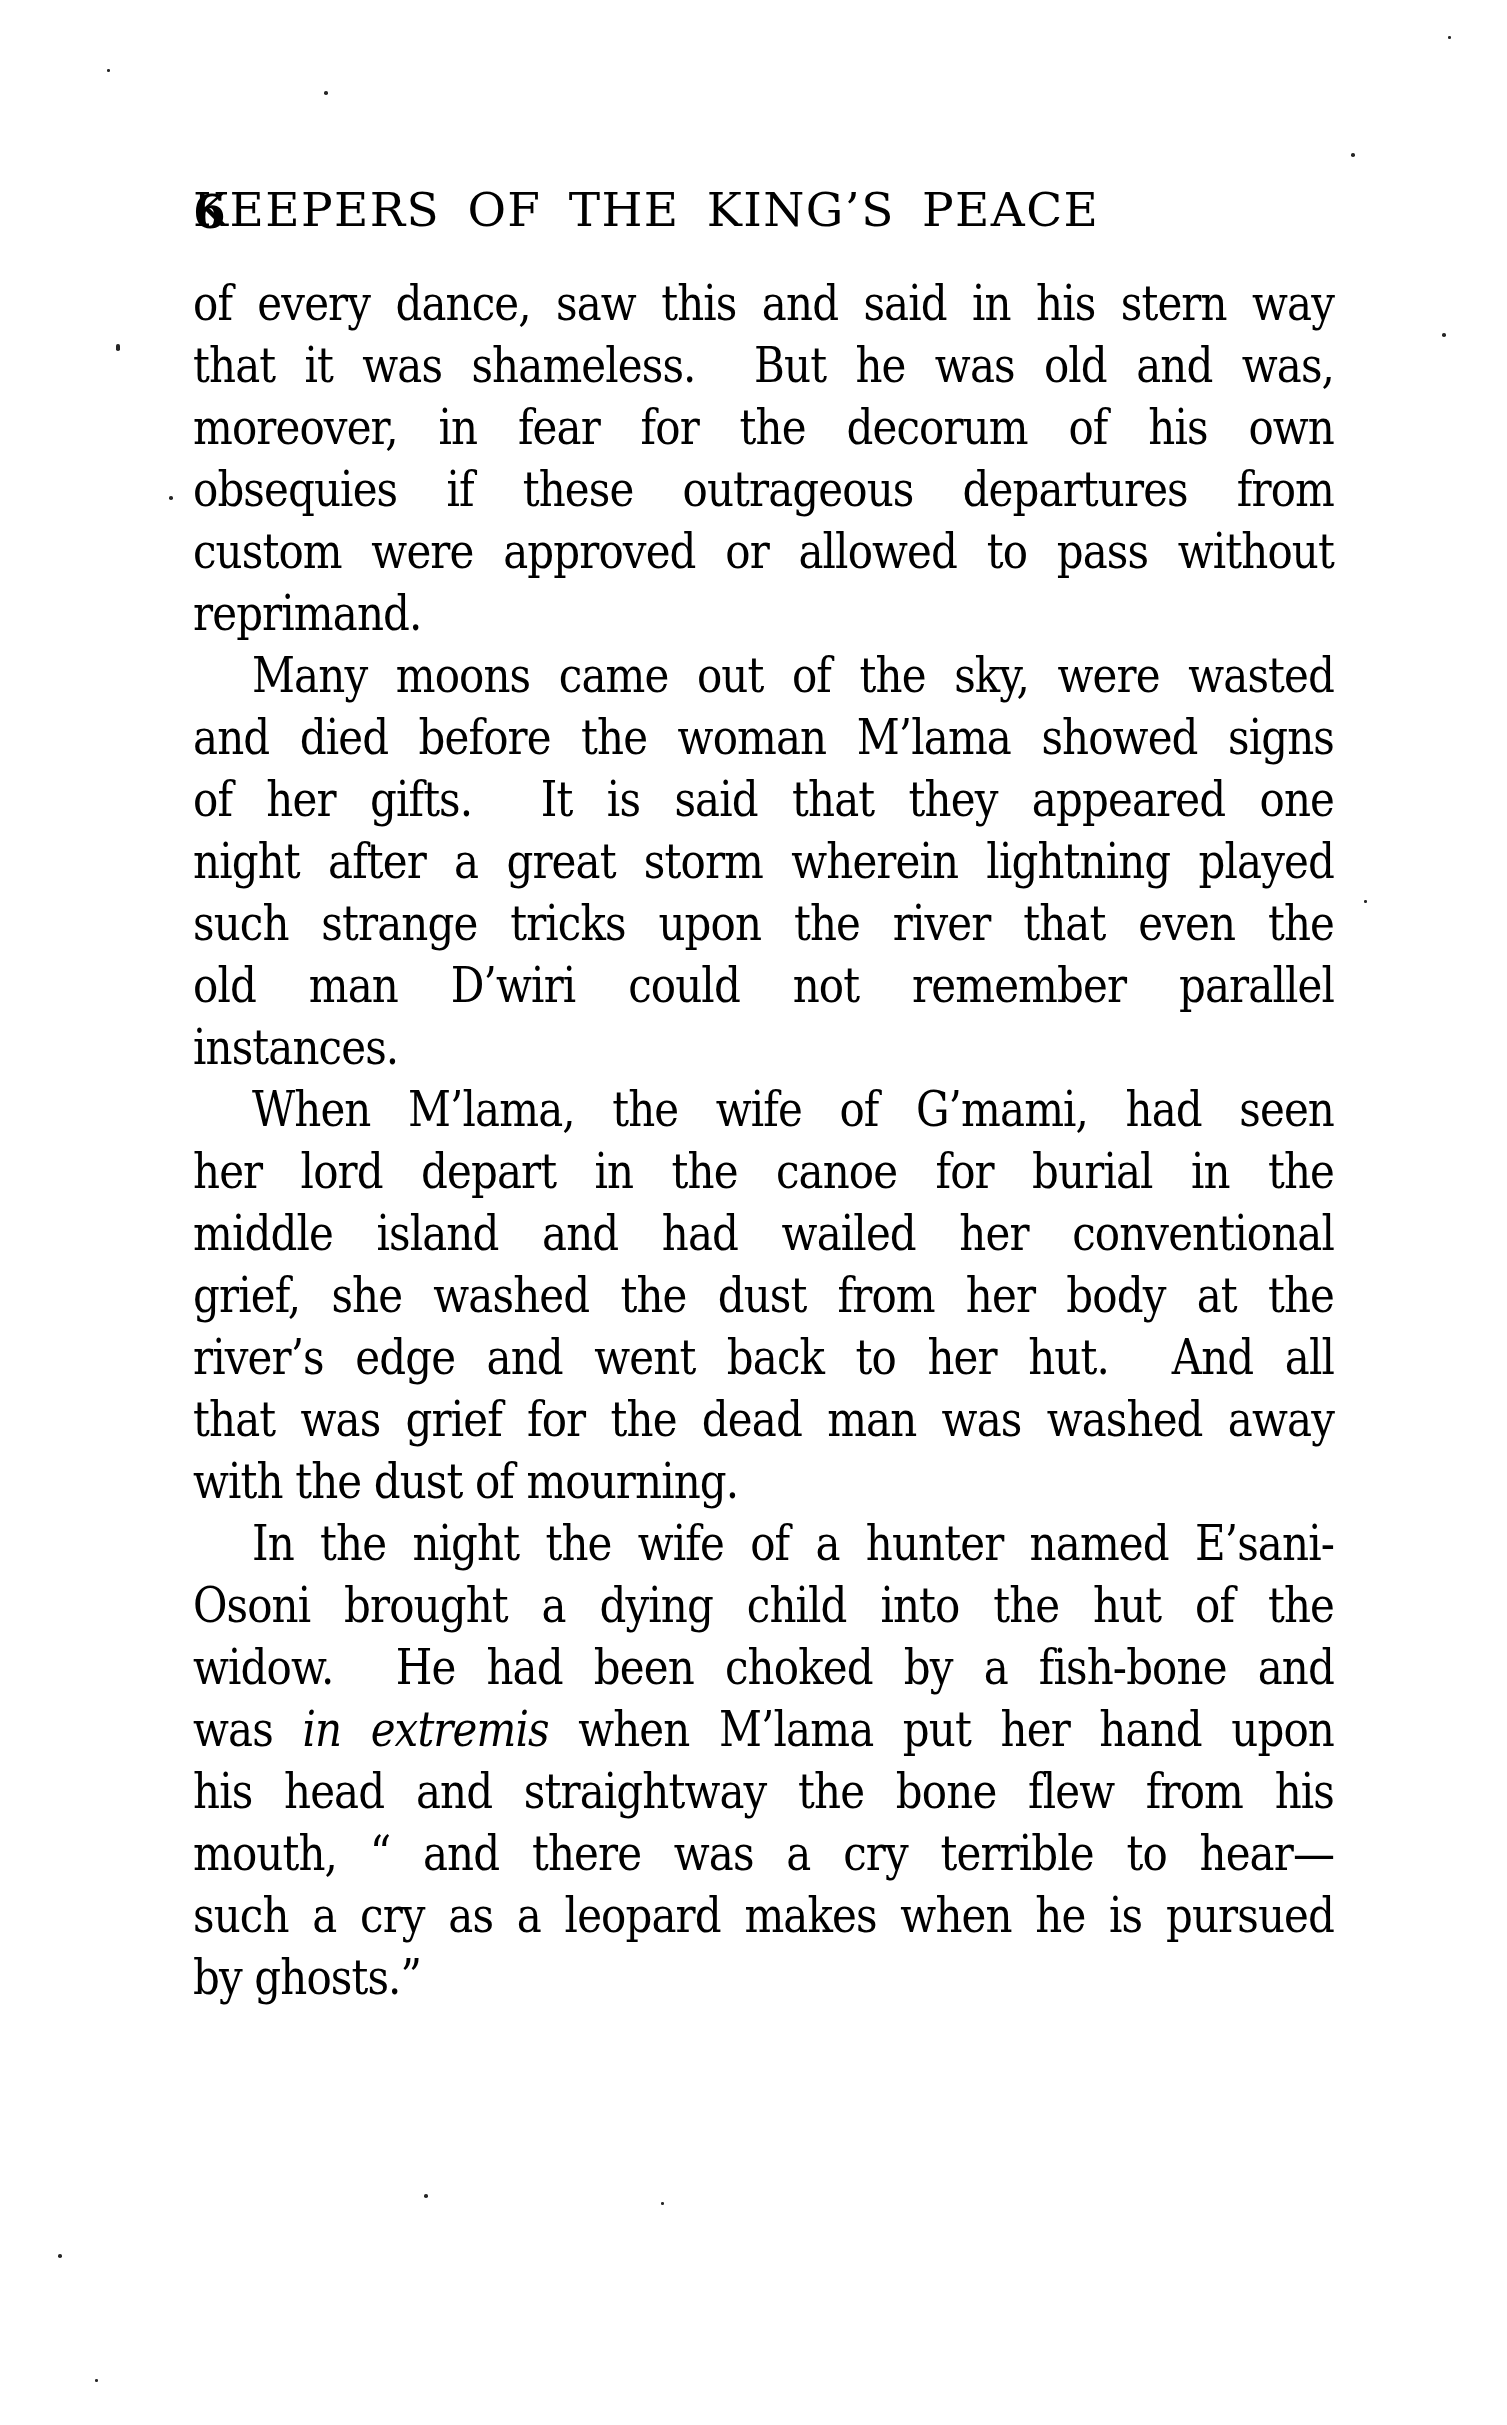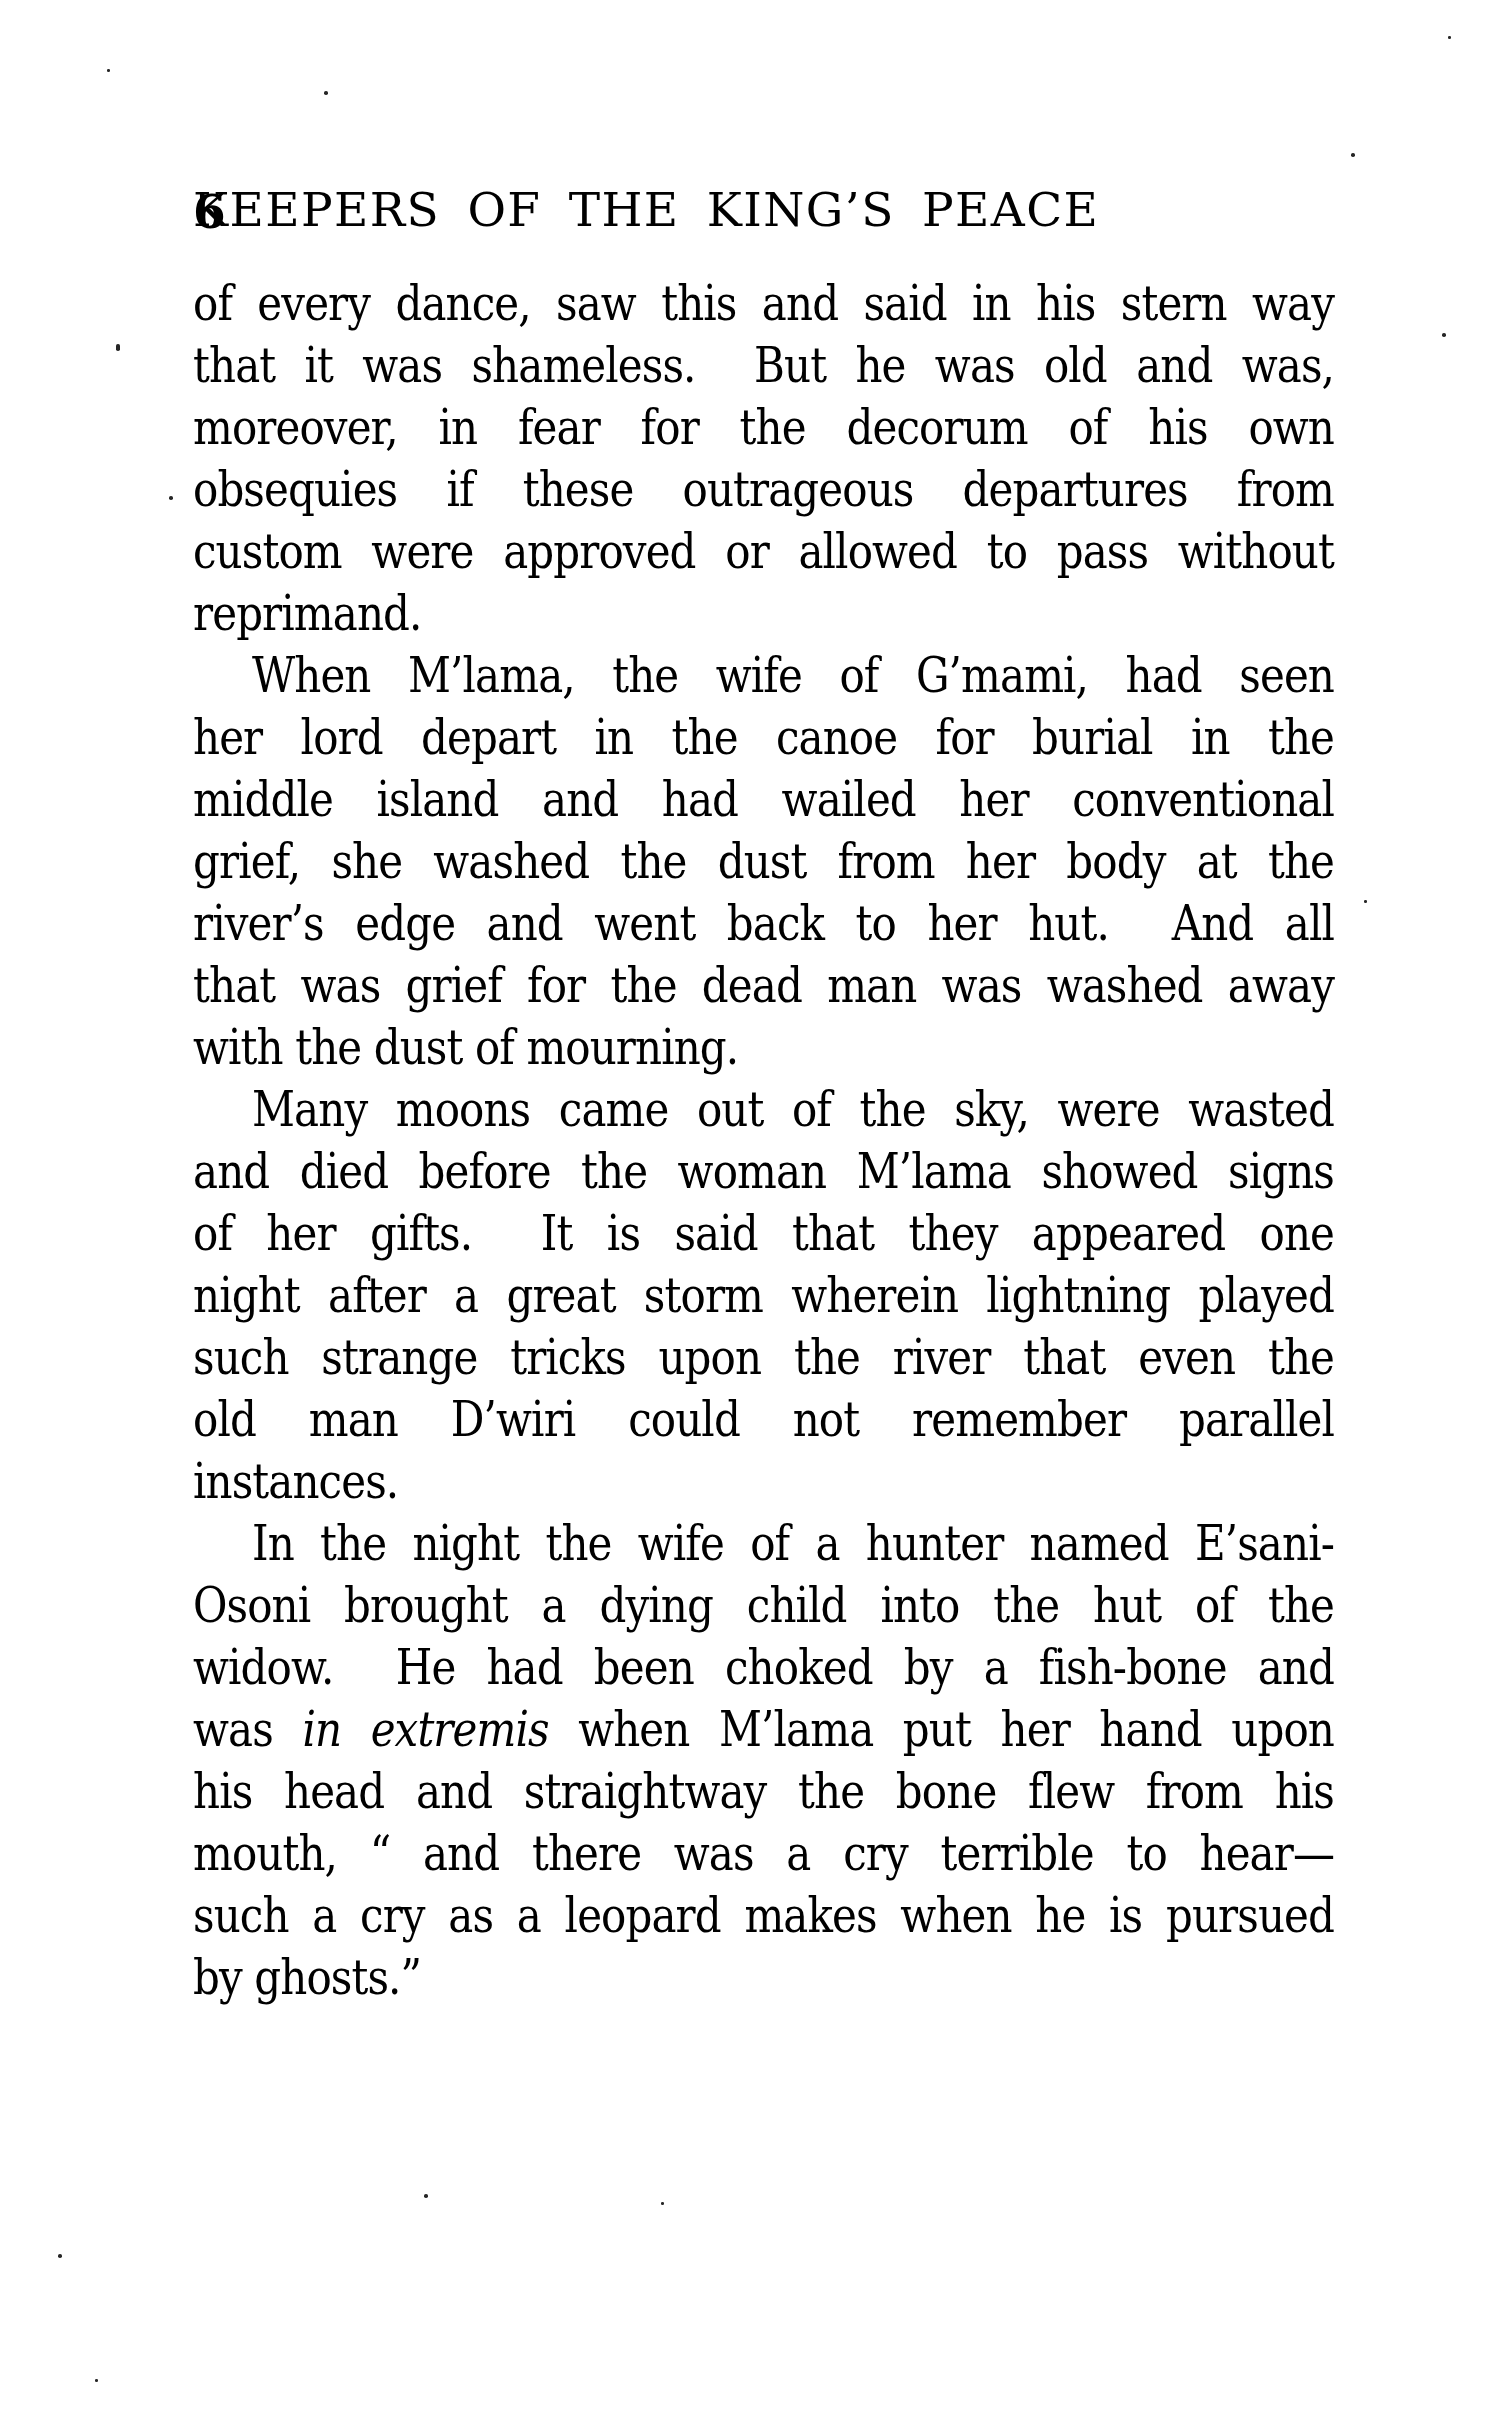--- a/index.html
+++ b/index.html
@@ -84,36 +84,36 @@
   <div class="text-block">
       <div class="paragraph">
         <div class="line">of every dance, saw this and said in his stern way</div>
         <div class="line">that it was shameless.&nbsp; But he was old and was,</div>
         <div class="line">moreover, in fear for the decorum of his own</div>
         <div class="line">obsequies if these outrageous departures from</div>
         <div class="line">custom were approved or allowed to pass without</div>
         <div class="line para-end">reprimand.</div>
       </div>
       <div class="paragraph">
+        <div class="line indent">Many moons came out of the sky, were wasted</div>
+        <div class="line">and died before the woman M’lama showed signs</div>
+        <div class="line">of her gifts.&nbsp; It is said that they appeared one</div>
+        <div class="line">night after a great storm wherein lightning played</div>
+        <div class="line">such strange tricks upon the river that even the</div>
+        <div class="line">old man D’wiri could not remember parallel</div>
+        <div class="line para-end">instances.</div>
+      </div>
+      <div class="paragraph">
         <div class="line indent">When M’lama, the wife of G’mami, had seen</div>
         <div class="line">her lord depart in the canoe for burial in the</div>
         <div class="line">middle island and had wailed her conventional</div>
         <div class="line">grief, she washed the dust from her body at the</div>
         <div class="line">river’s edge and went back to her hut.&nbsp; And all</div>
         <div class="line">that was grief for the dead man was washed away</div>
         <div class="line para-end">with the dust of mourning.</div>
-      </div>
-      <div class="paragraph">
-        <div class="line indent">Many moons came out of the sky, were wasted</div>
-        <div class="line">and died before the woman M’lama showed signs</div>
-        <div class="line">of her gifts.&nbsp; It is said that they appeared one</div>
-        <div class="line">night after a great storm wherein lightning played</div>
-        <div class="line">such strange tricks upon the river that even the</div>
-        <div class="line">old man D’wiri could not remember parallel</div>
-        <div class="line para-end">instances.</div>
       </div>
       <div class="paragraph">
         <div class="line indent">In the night the wife of a hunter named E’sani-</div>
         <div class="line">Osoni brought a dying child into the hut of the</div>
         <div class="line">widow.&nbsp; He had been choked by a fish-bone and</div>
         <div class="line">was <span class="italic">in extremis</span> when M’lama put her hand upon</div>
         <div class="line">his head and straightway the bone flew from his</div>
         <div class="line">mouth, “ and there was a cry terrible to hear—</div>
         <div class="line">such a cry as a leopard makes when he is pursued</div>
         <div class="line para-end">by ghosts.”</div>

